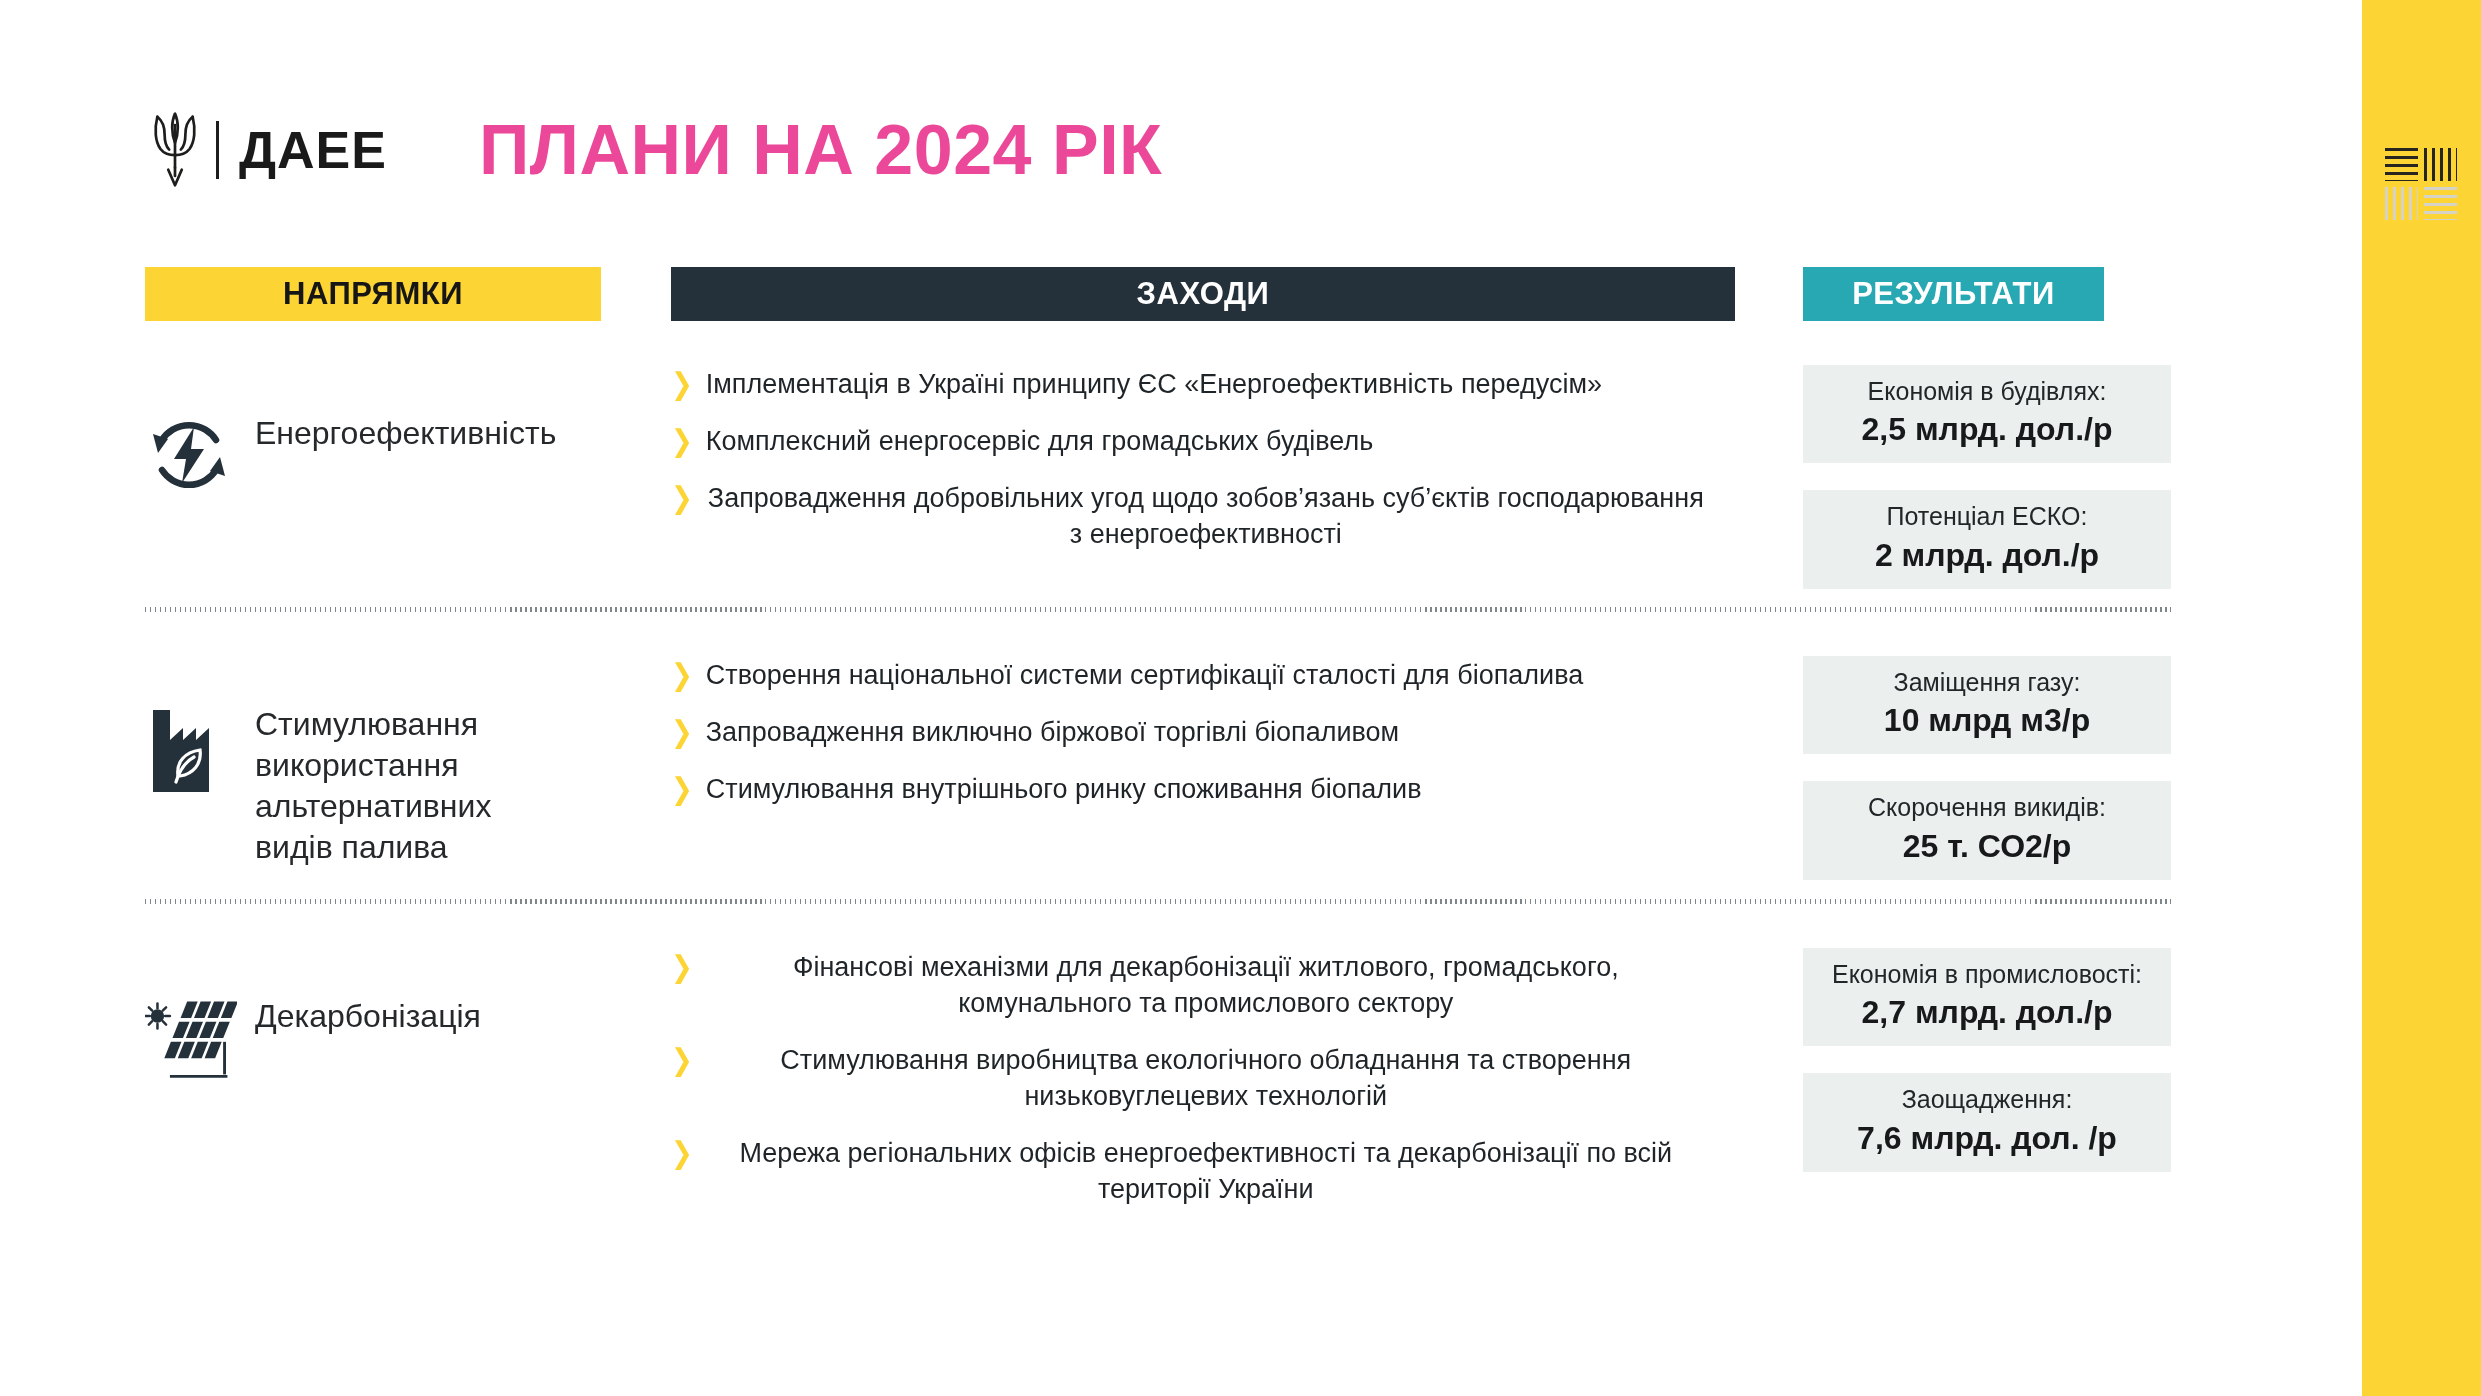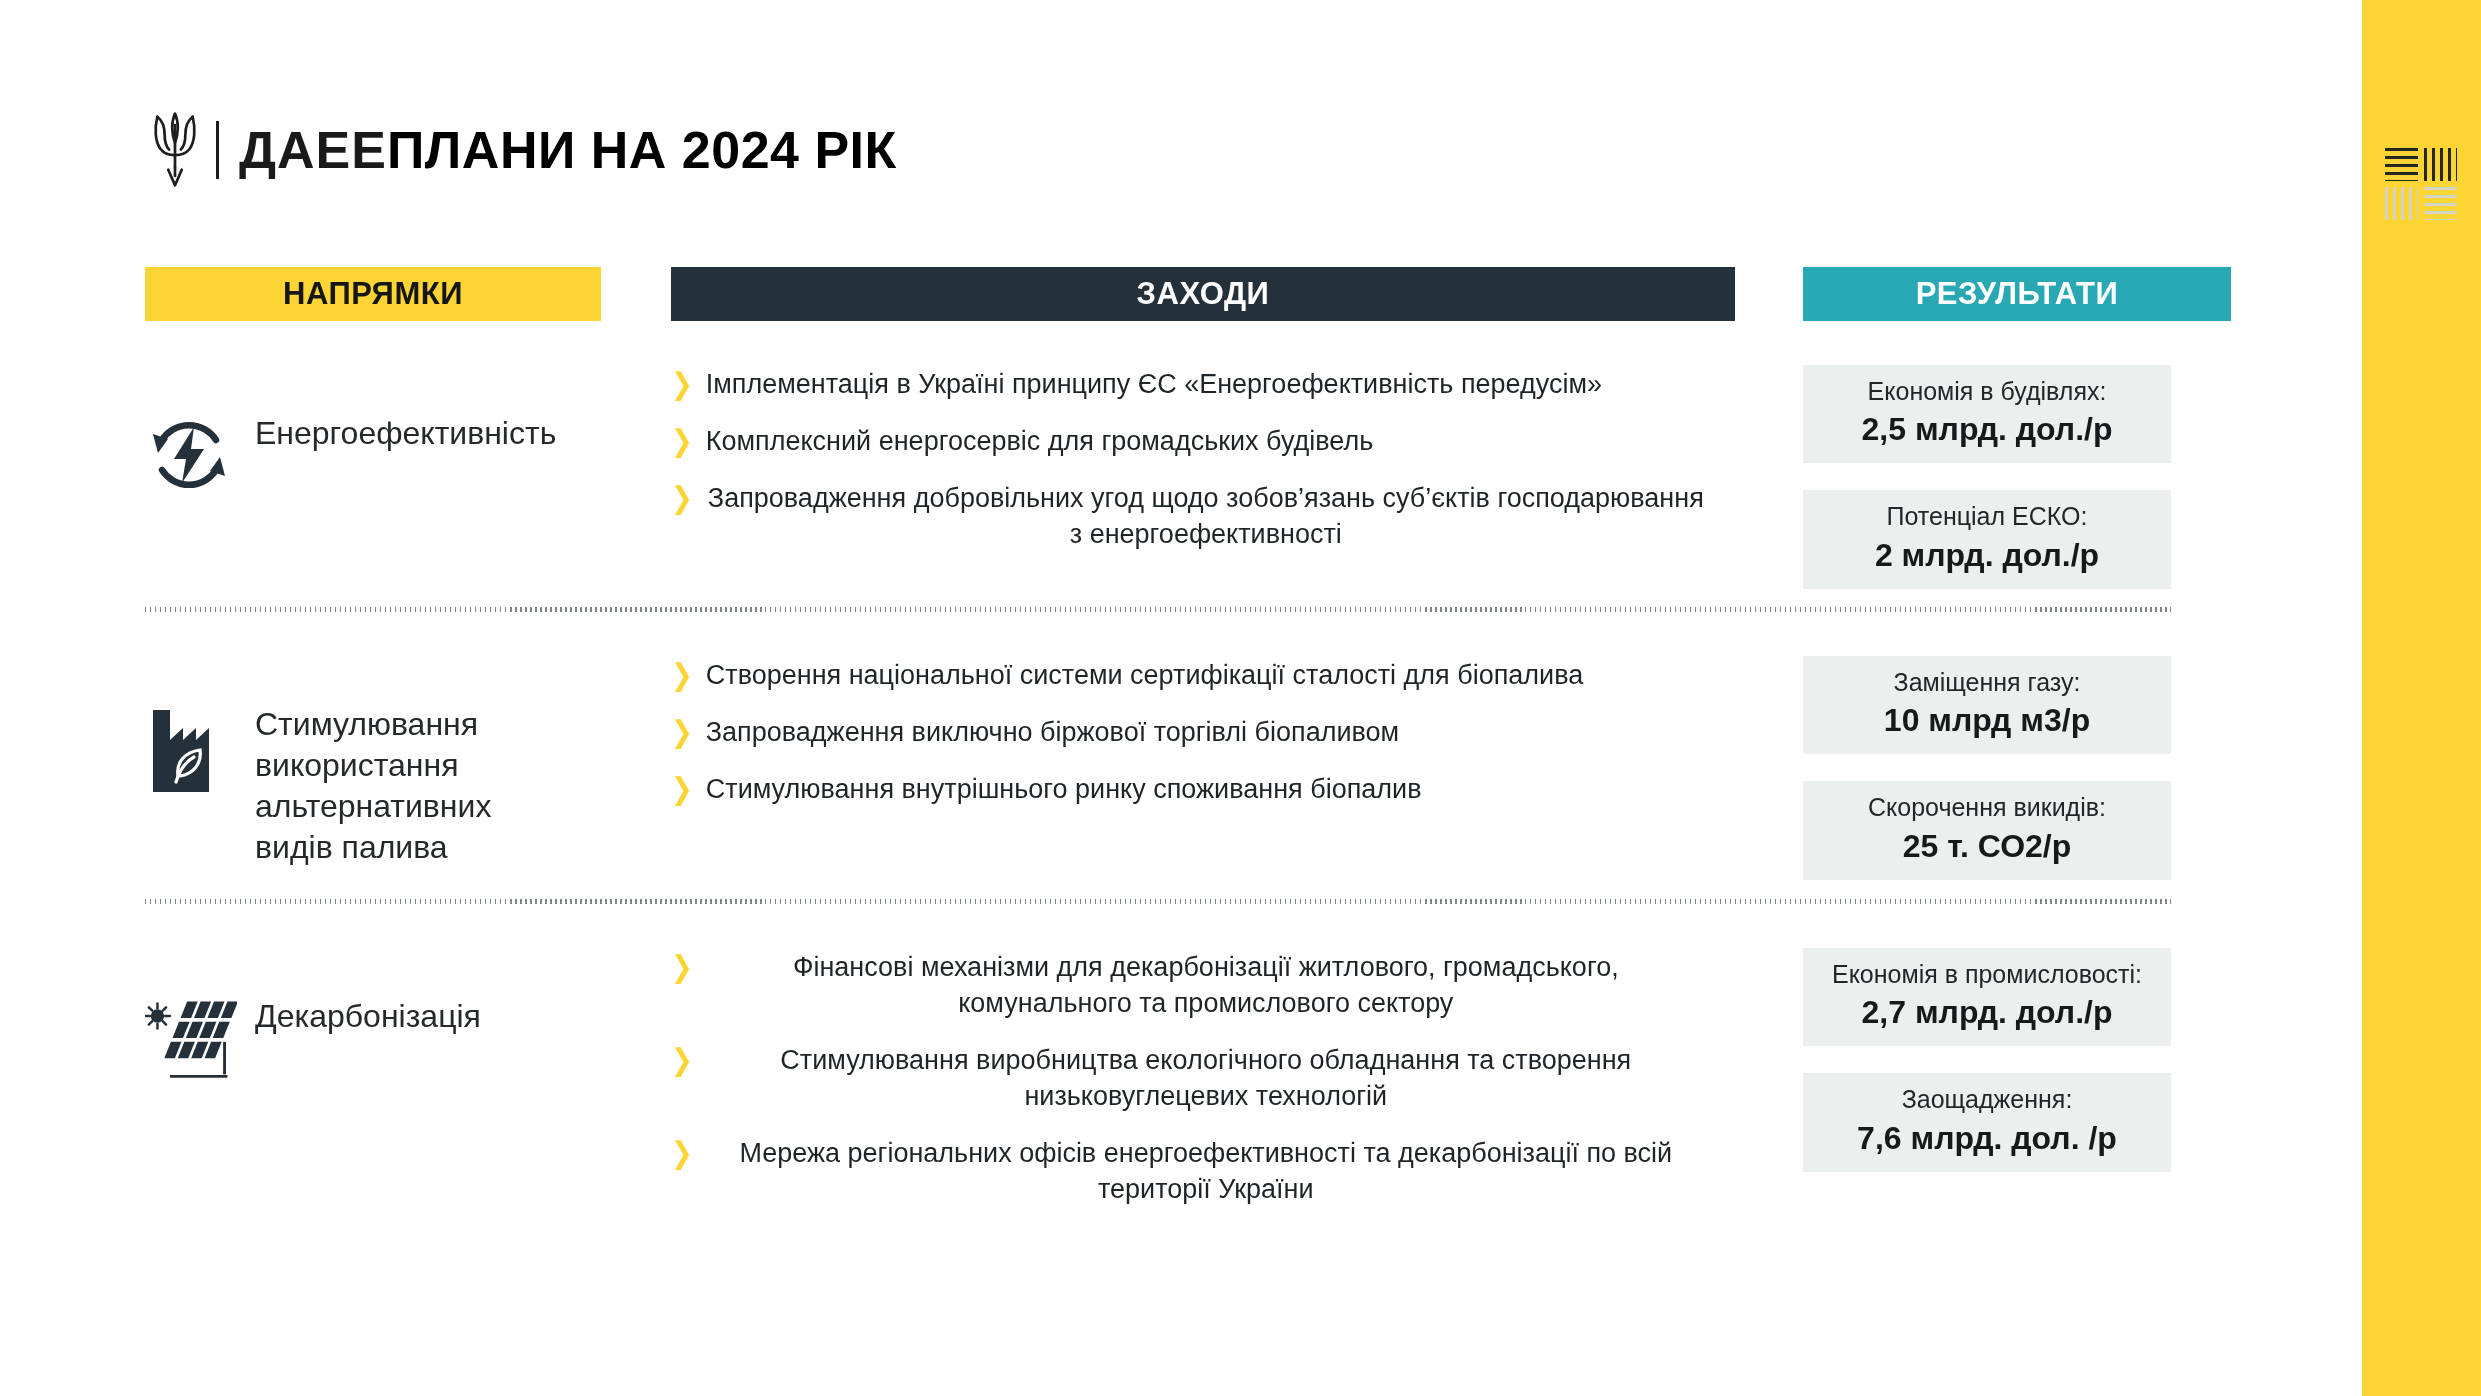--- a/index.html
+++ b/index.html
@@ -30,32 +30,33 @@
   .header{
     position:absolute;left:148px;top:108px;height:84px;
     display:flex;align-items:center;
   }
   .logo-trident{flex:0 0 auto;}
   .logo-divider{width:3px;height:58px;background:#1d1d1b;margin:0 20px 0 14px;}
   .org{
     font-size:52px;font-weight:800;letter-spacing:1px;color:#1a1a1a;
   }
   .title{
-    font-size:52px;font-weight:800;letter-spacing:0.5px;color:#000000;white-space:nowrap;
+    margin-left:92px;
+    font-size:70px;font-weight:800;letter-spacing:0.5px;color:#ec4899;white-space:nowrap;
   }
 
   
   .hdr{
     position:absolute;top:267px;height:54px;
     display:flex;align-items:center;justify-content:center;
     font-size:31px;font-weight:700;letter-spacing:0.5px;
   }
   .hdr-directions{left:145px;width:456px;background:var(--yellow,#FCD535);color:#161616;}
   .hdr-measures{left:671px;width:1064px;background:var(--dark,#25313A);color:#ffffff;}
-  .hdr-results{left:1803px;width:428px;background:var(--teal,#27A8B2);color:#ffffff;}
+  .hdr-results{left:1803px;width:301px;background:var(--teal,#27A8B2);color:#ffffff;}
 
   
   .rows{position:absolute;left:145px;top:321px;width:2026px;}
   .row{
     position:relative;
     display:grid;
     grid-template-columns:526px 1132px 368px;
     box-sizing:border-box;
     padding-top:42px;
   }

